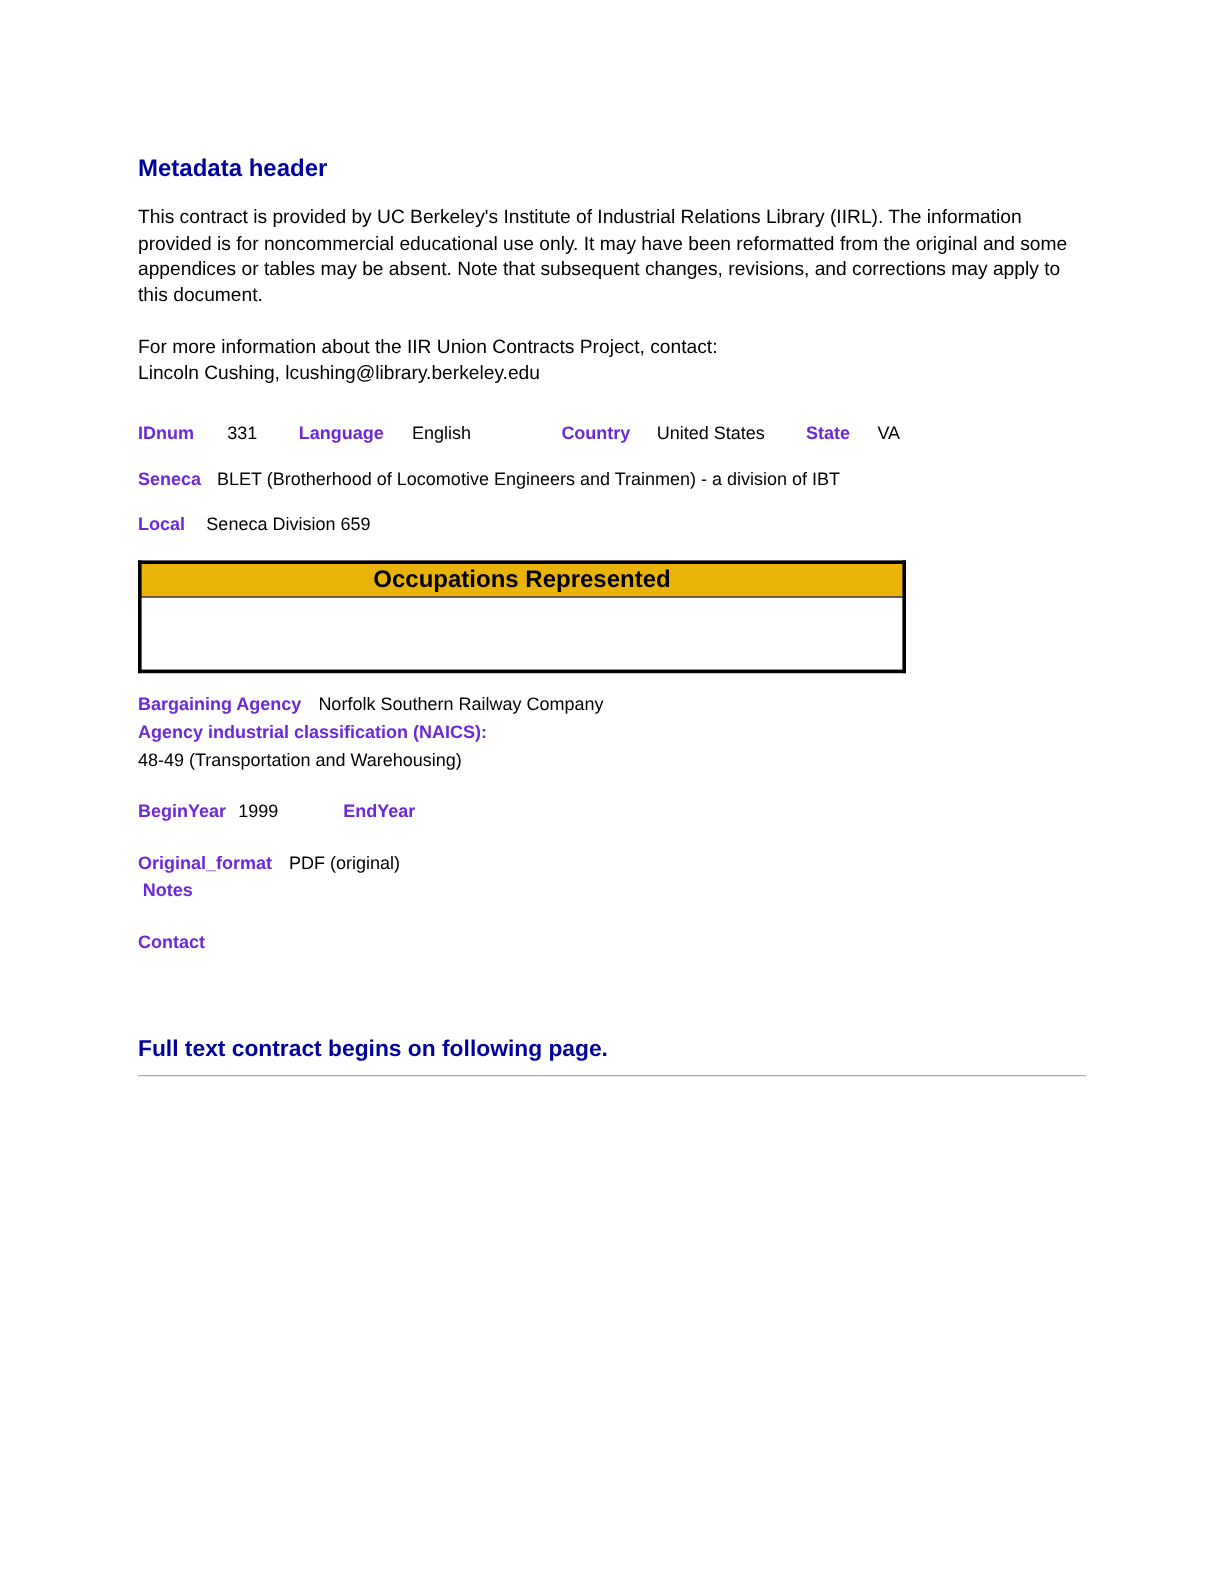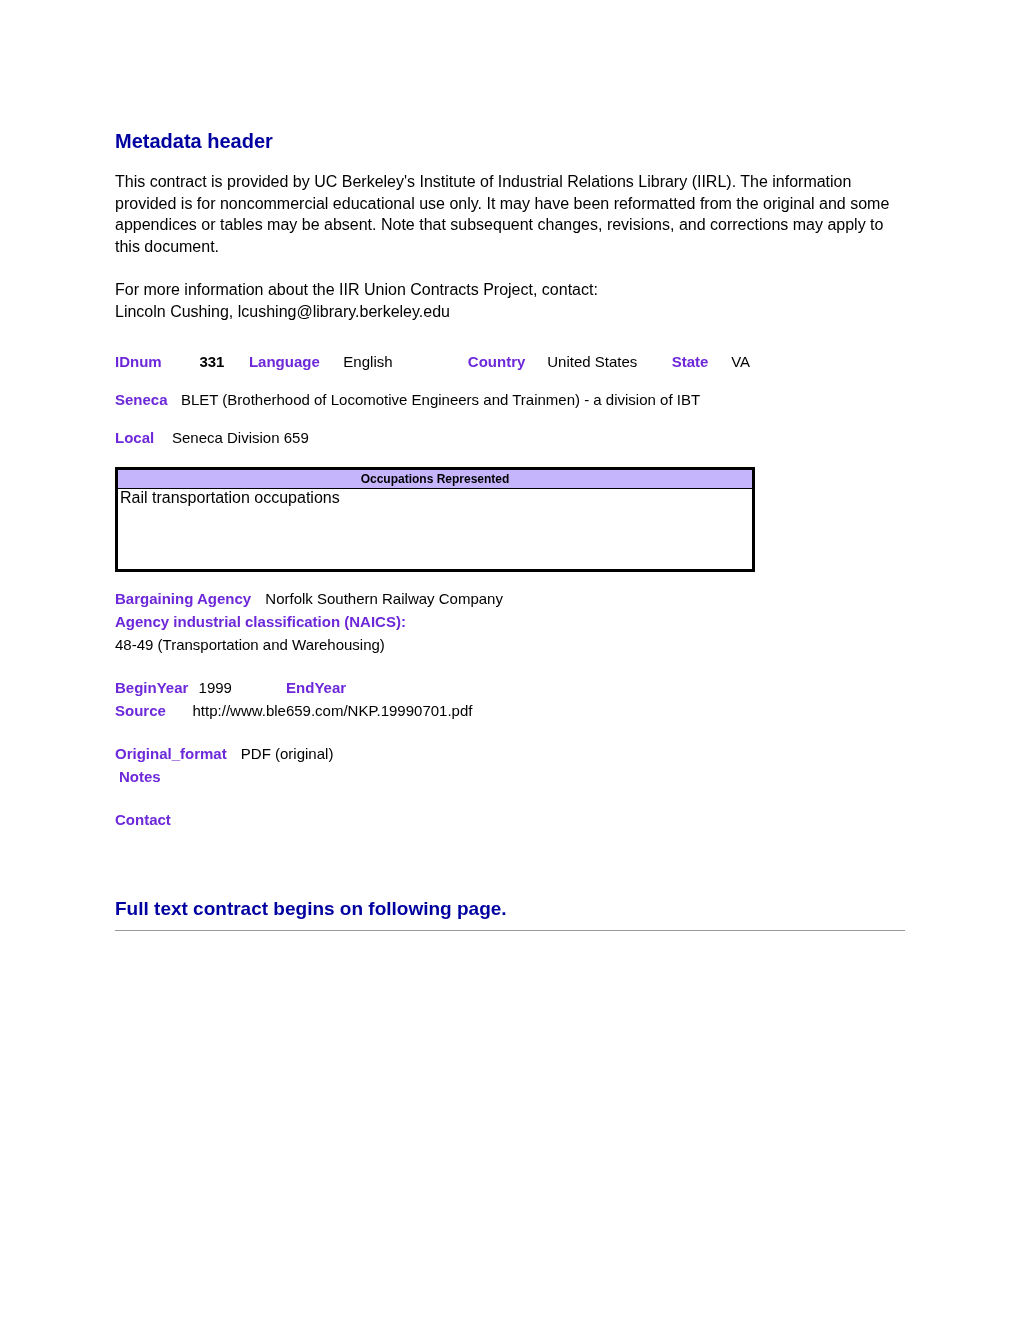--- a/index.html
+++ b/index.html
@@ -47,23 +47,23 @@
   .row1 span { margin-right: 10px; }
   .row2 { margin-bottom: 20px; }
   .row3 { margin-bottom: 20px; }
   .occ-table {
     border: 3px solid #000;
     border-collapse: collapse;
     width: 640px;
     margin-bottom: 18px;
   }
   .occ-table th {
-    background: #c4b5fd;
+    background: #eab308;
     font-weight: bold;
-    font-size: 12px;
+    font-size: 20px;
     padding: 2px 6px;
     border-bottom: 1px solid #000;
     text-align: center;
   }
   .occ-table td {
     font-size: 16px;
     padding: 0px 2px;
     height: 20px;
     vertical-align: top;
   }
@@ -79,21 +79,21 @@
     font-weight: bold;
     margin-top: 70px;
     margin-bottom: 10px;
   }
   hr {
     border: none;
     border-top: 1px solid #999;
     margin: 0;
   }
   .r1-id { display: inline-block; width: 60px; }
-  .r1-idv { display: inline-block; width: 45px; font-weight: bold; text-align: center; }
+  .r1-idv { display: inline-block; width: 45px; font-weight: normal; }
   .r1-lang { display: inline-block; width: 80px; }
   .r1-langv { display: inline-block; width: 110px; }
   .r1-country { display: inline-block; width: 65px; }
   .r1-countryv { display: inline-block; width: 110px; }
   .r1-state { display: inline-block; width: 45px; }
   .year-row .label:first-child { margin-right: 6px; }
   .year-row .value { margin-right: 50px; }
   .notes-row { margin-top: 6px; margin-left: 4px; }
 </style>
 </head>
@@ -134,23 +134,20 @@
   </div>
 
   <table class="occ-table">
     <thead>
       <tr>
           <th>Occupations Represented</th>
         </tr>
     </thead>
     <tbody>
       <tr>
-          <td>Rail transportation occupations</td>
-        </tr>
-      <tr>
           <td class="occ-blank">&nbsp;</td>
         </tr>
     </tbody>
   </table>
 
   <div class="field-row">
     <span class="label">Bargaining Agency</span>
     <span class="value">Norfolk Southern Railway Company</span>
   </div>
 
@@ -163,25 +160,20 @@
 
   <div class="gap-md"></div>
 
   <div class="field-row year-row">
     <span class="label">BeginYear</span>
     <span class="value">1999</span>
     <span class="label">EndYear</span>
     <span class="value"></span>
   </div>
 
-  <div class="field-row">
-    <span class="label">Source</span>
-    &nbsp;&nbsp;
-    <span class="value">http://www.ble659.com/NKP.19990701.pdf</span>
-  </div>
 
   <div class="gap-md"></div>
 
   <div class="field-row">
     <span class="label">Original_format</span>
     <span class="value">PDF (original)</span>
   </div>
 
   <div class="field-row notes-row">
     <span class="label">Notes</span>

